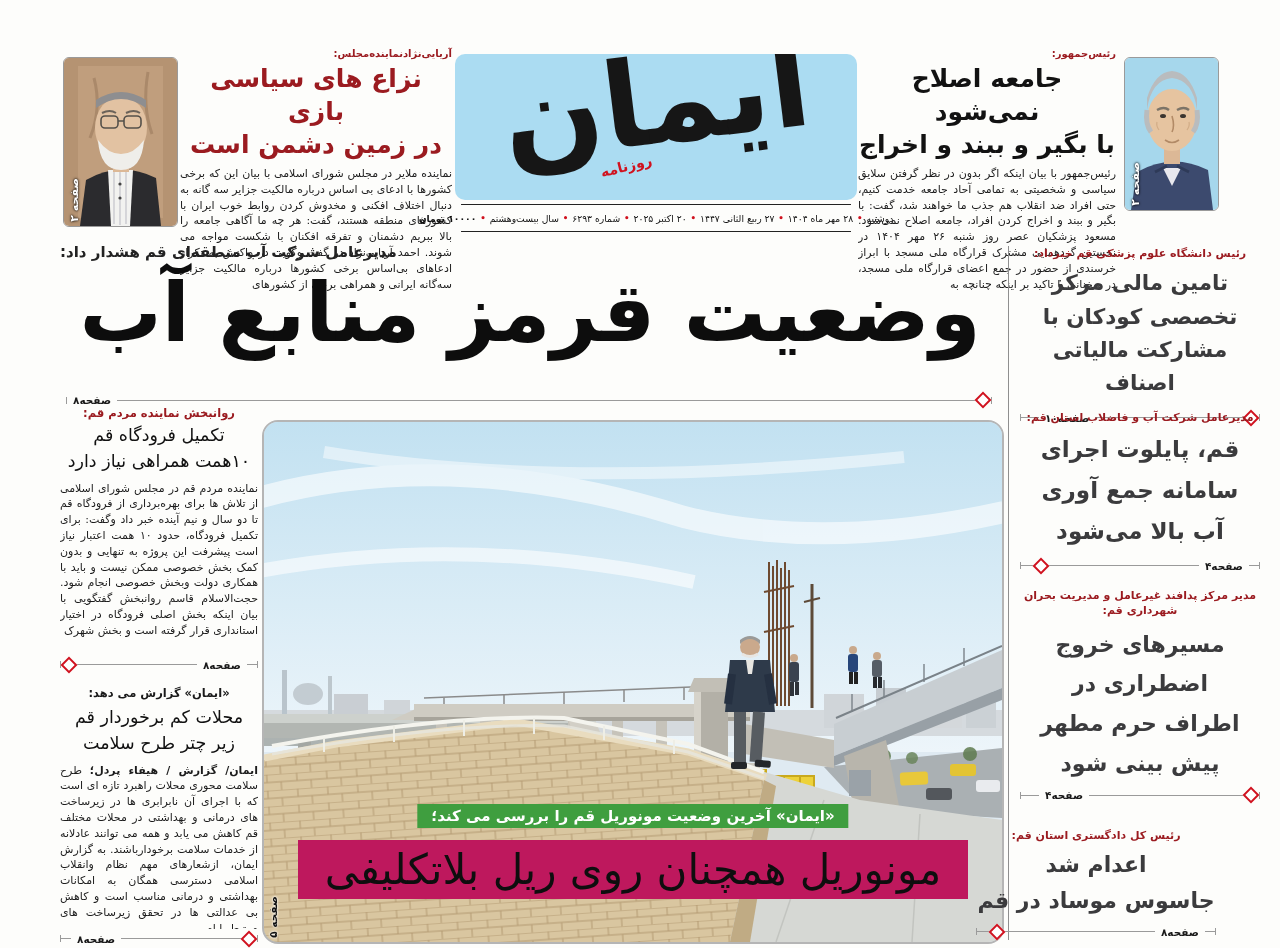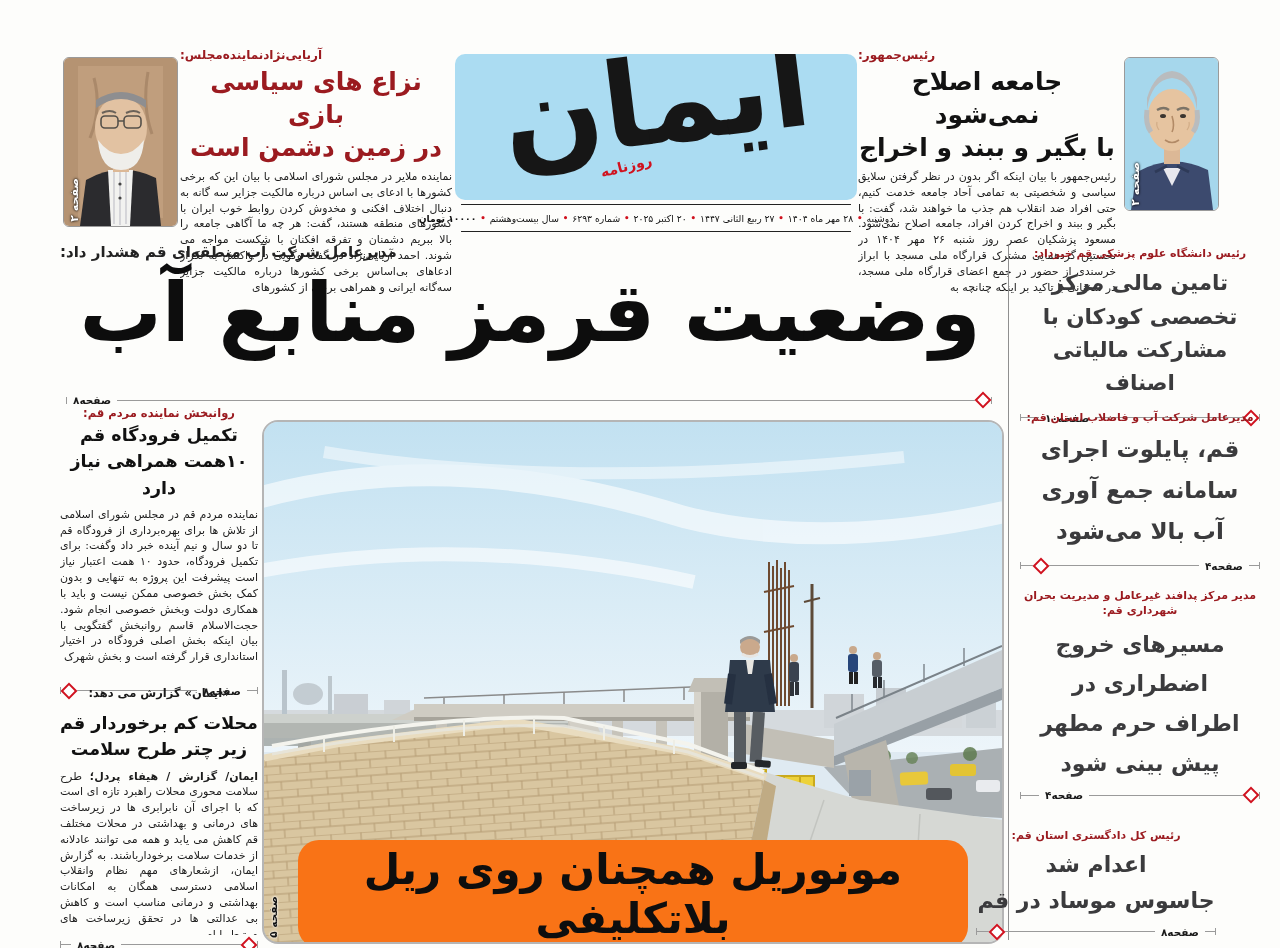--- a/index.html
+++ b/index.html
@@ -3,21 +3,21 @@
 <meta charset="utf-8">
 <style>
   html,body{margin:0;padding:0;background:#e9e9e9;}
   .page{position:relative;width:1280px;height:948px;background:#fdfdfb;overflow:hidden;
         font-family:"DejaVu Sans",sans-serif;direction:rtl;margin:0 auto;}
   .abs{position:absolute;}
   
   .portrait{overflow:hidden;border:1px solid #9a9a9a;border-radius:6px;}
   .vmark{writing-mode:vertical-rl;transform:rotate(180deg);font-size:11px;font-weight:bold;
          color:#fff;text-shadow:0 0 3px rgba(0,0,0,.85),0 0 2px rgba(0,0,0,.85);}
-  .hkick{font-size:12px;font-weight:bold;color:#9b1b20;text-align:left;}
+  .hkick{font-size:10px;font-weight:bold;color:#9b1b20;text-align:right;}
   .htitle{font-size:25px;font-weight:bold;color:#121212;text-align:center;line-height:1.32;margin-top:3px;}
   .htitle.maroon{color:#9b1b20;}
   .hbody{font-size:11px;line-height:1.44;text-align:justify;color:#1c1c1c;margin-top:5px;overflow:hidden;}
   .logo-box{background:#abdcf2;border-radius:10px;overflow:hidden;}
   .logo-title{position:absolute;left:0;right:0;top:-28px;text-align:center;font-size:118px;
               font-weight:bold;color:#161616;transform:rotate(-7deg);line-height:1.3;}
   .logo-sub{position:absolute;left:145px;bottom:26px;font-size:14px;font-weight:bold;color:#d0121f;
             transform:rotate(-14deg);}
   .datebar{border-top:1.5px solid #222;border-bottom:1.5px solid #222;display:flex;direction:rtl;
            justify-content:center;align-items:center;font-size:9.5px;color:#111;white-space:nowrap;
@@ -31,37 +31,37 @@
   .rule{display:flex;direction:ltr;align-items:center;height:12px;}
   .rline{height:1px;background:#9a9a9a;flex:1;}
   .rline.fix18{flex:0 0 18px;} .rline.fix12{flex:0 0 12px;} .rline.fix10{flex:0 0 10px;}
   .tick{width:1px;height:7px;background:#9a9a9a;}
   .rlabel{font-size:10.5px;font-weight:bold;color:#1a1a1a;padding:0 6px;white-space:nowrap;}
   .diamond{width:8px;height:8px;border:2px solid #d0121f;background:#fff;transform:rotate(45deg);
            flex:0 0 auto;margin:0 2px;}
   
   .ckick{font-size:11.5px;font-weight:bold;color:#9b1b20;text-align:center;}
   .ckick.dark{color:#1a1a1a;}
-  .ctitle{font-size:17.5px;font-weight:bold;color:#111;text-align:center;line-height:1.5;}
+  .ctitle{font-size:17.5px;font-weight:normal;color:#111;text-align:center;line-height:1.5;}
   .cbody{font-size:11px;line-height:1.44;text-align:justify;color:#1c1c1c;overflow:hidden;}
   .cbody b{font-weight:bold;}
   
   .sdivider{width:1px;background:#8f8f8f;}
   .skick{font-size:11px;font-weight:bold;color:#9b1b20;text-align:center;line-height:1.4;}
   .stitle{font-weight:bold;color:#3b3b3d;text-align:center;}
   .st1{font-size:21.5px;line-height:1.55;}
   .st2{font-size:23px;line-height:1.77;}
   .st3{font-size:22px;line-height:1.8;}
   .st4{font-size:22px;line-height:1.6;}
   
   .photo{border:2px solid #b5b5b5;border-radius:16px;overflow:hidden;background:#dfeaf2;}
   .badge{position:absolute;left:50%;transform:translateX(-50%);top:382px;background:#3f9e3f;
          color:#fff;font-size:15px;font-weight:bold;padding:3px 14px;white-space:nowrap;}
-  .pstrip{position:absolute;left:34px;right:34px;top:418px;background:#f97316;text-align:center;
-          font-size:42px;font-weight:bold;color:#0e0e0e;padding:5px 0;border-radius:21px;}
+  .pstrip{position:absolute;left:34px;right:34px;top:418px;background:#be185d;text-align:center;
+          font-size:42px;font-weight:normal;color:#0e0e0e;padding:5px 0;}
   .pmark{position:absolute;left:3px;bottom:4px;writing-mode:vertical-rl;transform:rotate(180deg);
          font-size:10.5px;font-weight:bold;color:#111;text-shadow:0 0 3px #fff,0 0 2px #fff;}
 </style>
 </head>
 <body>
 
 <div class="page">
 
   <div class="abs portrait" style="left:63px;top:57px;width:113px;height:168px;">
     <svg width="113" height="168" viewBox="0 0 113 168">
@@ -165,21 +165,21 @@
       <span class="diamond"></span>
       <span class="rline"></span>
       <span class="rlabel">صفحه۸</span>
       <span class="rline fix10"></span>
       <span class="tick"></span>
     </div>
   </div>
 
   <div class="abs" style="left:60px;top:686px;width:198px;">
     <div class="ckick dark">«ایمان» گزارش می دهد:</div>
-    <div class="ctitle" style="margin-top:10px;">
+    <div class="ctitle" style="margin-top:4px;">
       <span style="display:block">محلات کم برخوردار قم</span>
       <span style="display:block">زیر چتر طرح سلامت</span>
     </div>
     <div class="cbody" style="height:166px;margin-top:6px;">
       <b>ایمان/ گزارش / هیفاء پردل؛</b>
       <span>طرح سلامت محوری محلات راهبرد تازه ای است که با اجرای آن نابرابری ها در زیرساخت های درمانی و بهداشتی در محلات مختلف قم کاهش می یابد و همه می توانند عادلانه از خدمات سلامت برخودارباشند. به گزارش ایمان، ازشعارهای مهم نظام وانقلاب اسلامی دسترسی همگان به امکانات بهداشتی و درمانی مناسب است و کاهش بی عدالتی ها در تحقق زیرساخت های مرتبط با امر</span>
     </div>
     <div class="rule" style="margin-top:4px;">
       <span class="tick"></span>
       <span class="rline fix10"></span>
@@ -382,20 +382,21 @@
         <polygon points="4,26 44,26 49,78 -1,78" fill="#2e3a4a"></polygon>
         <polygon points="20,26 28,26 26,40 22,40" fill="#e8e6e2"></polygon>
         <line x1="6" y1="40" x2="2" y2="70" stroke="#253041" stroke-width="8"></line>
         <line x1="42" y1="40" x2="47" y2="70" stroke="#253041" stroke-width="8"></line>
         <rect x="8" y="78" width="12" height="52" fill="#575c61"></rect>
         <rect x="27" y="78" width="12" height="50" transform="rotate(4 33 78)" fill="#575c61"></rect>
         <rect x="5" y="128" width="16" height="7" rx="2" fill="#23262a"></rect>
         <rect x="29" y="126" width="16" height="7" rx="2" transform="rotate(4 33 126)" fill="#23262a"></rect>
       </g>
     </svg>
+    <div class="badge">«ایمان» آخرین وضعیت مونوریل قم را بررسی می کند؛</div>
     <div class="pstrip">مونوریل همچنان روی ریل بلاتکلیفی</div>
     <span class="pmark">صفحه ۵</span>
   </div>
 
   <div class="abs sdivider" style="left:1008px;top:246px;height:694px;"></div>
 
   <div class="abs" style="left:1020px;top:246px;width:240px;">
     <div class="skick">رئیس دانشگاه علوم پزشکی قم خبرداد:</div>
     <div class="stitle st1" style="margin-top:5px;">
       <span style="display:block">تامین مالی مرکز</span>

